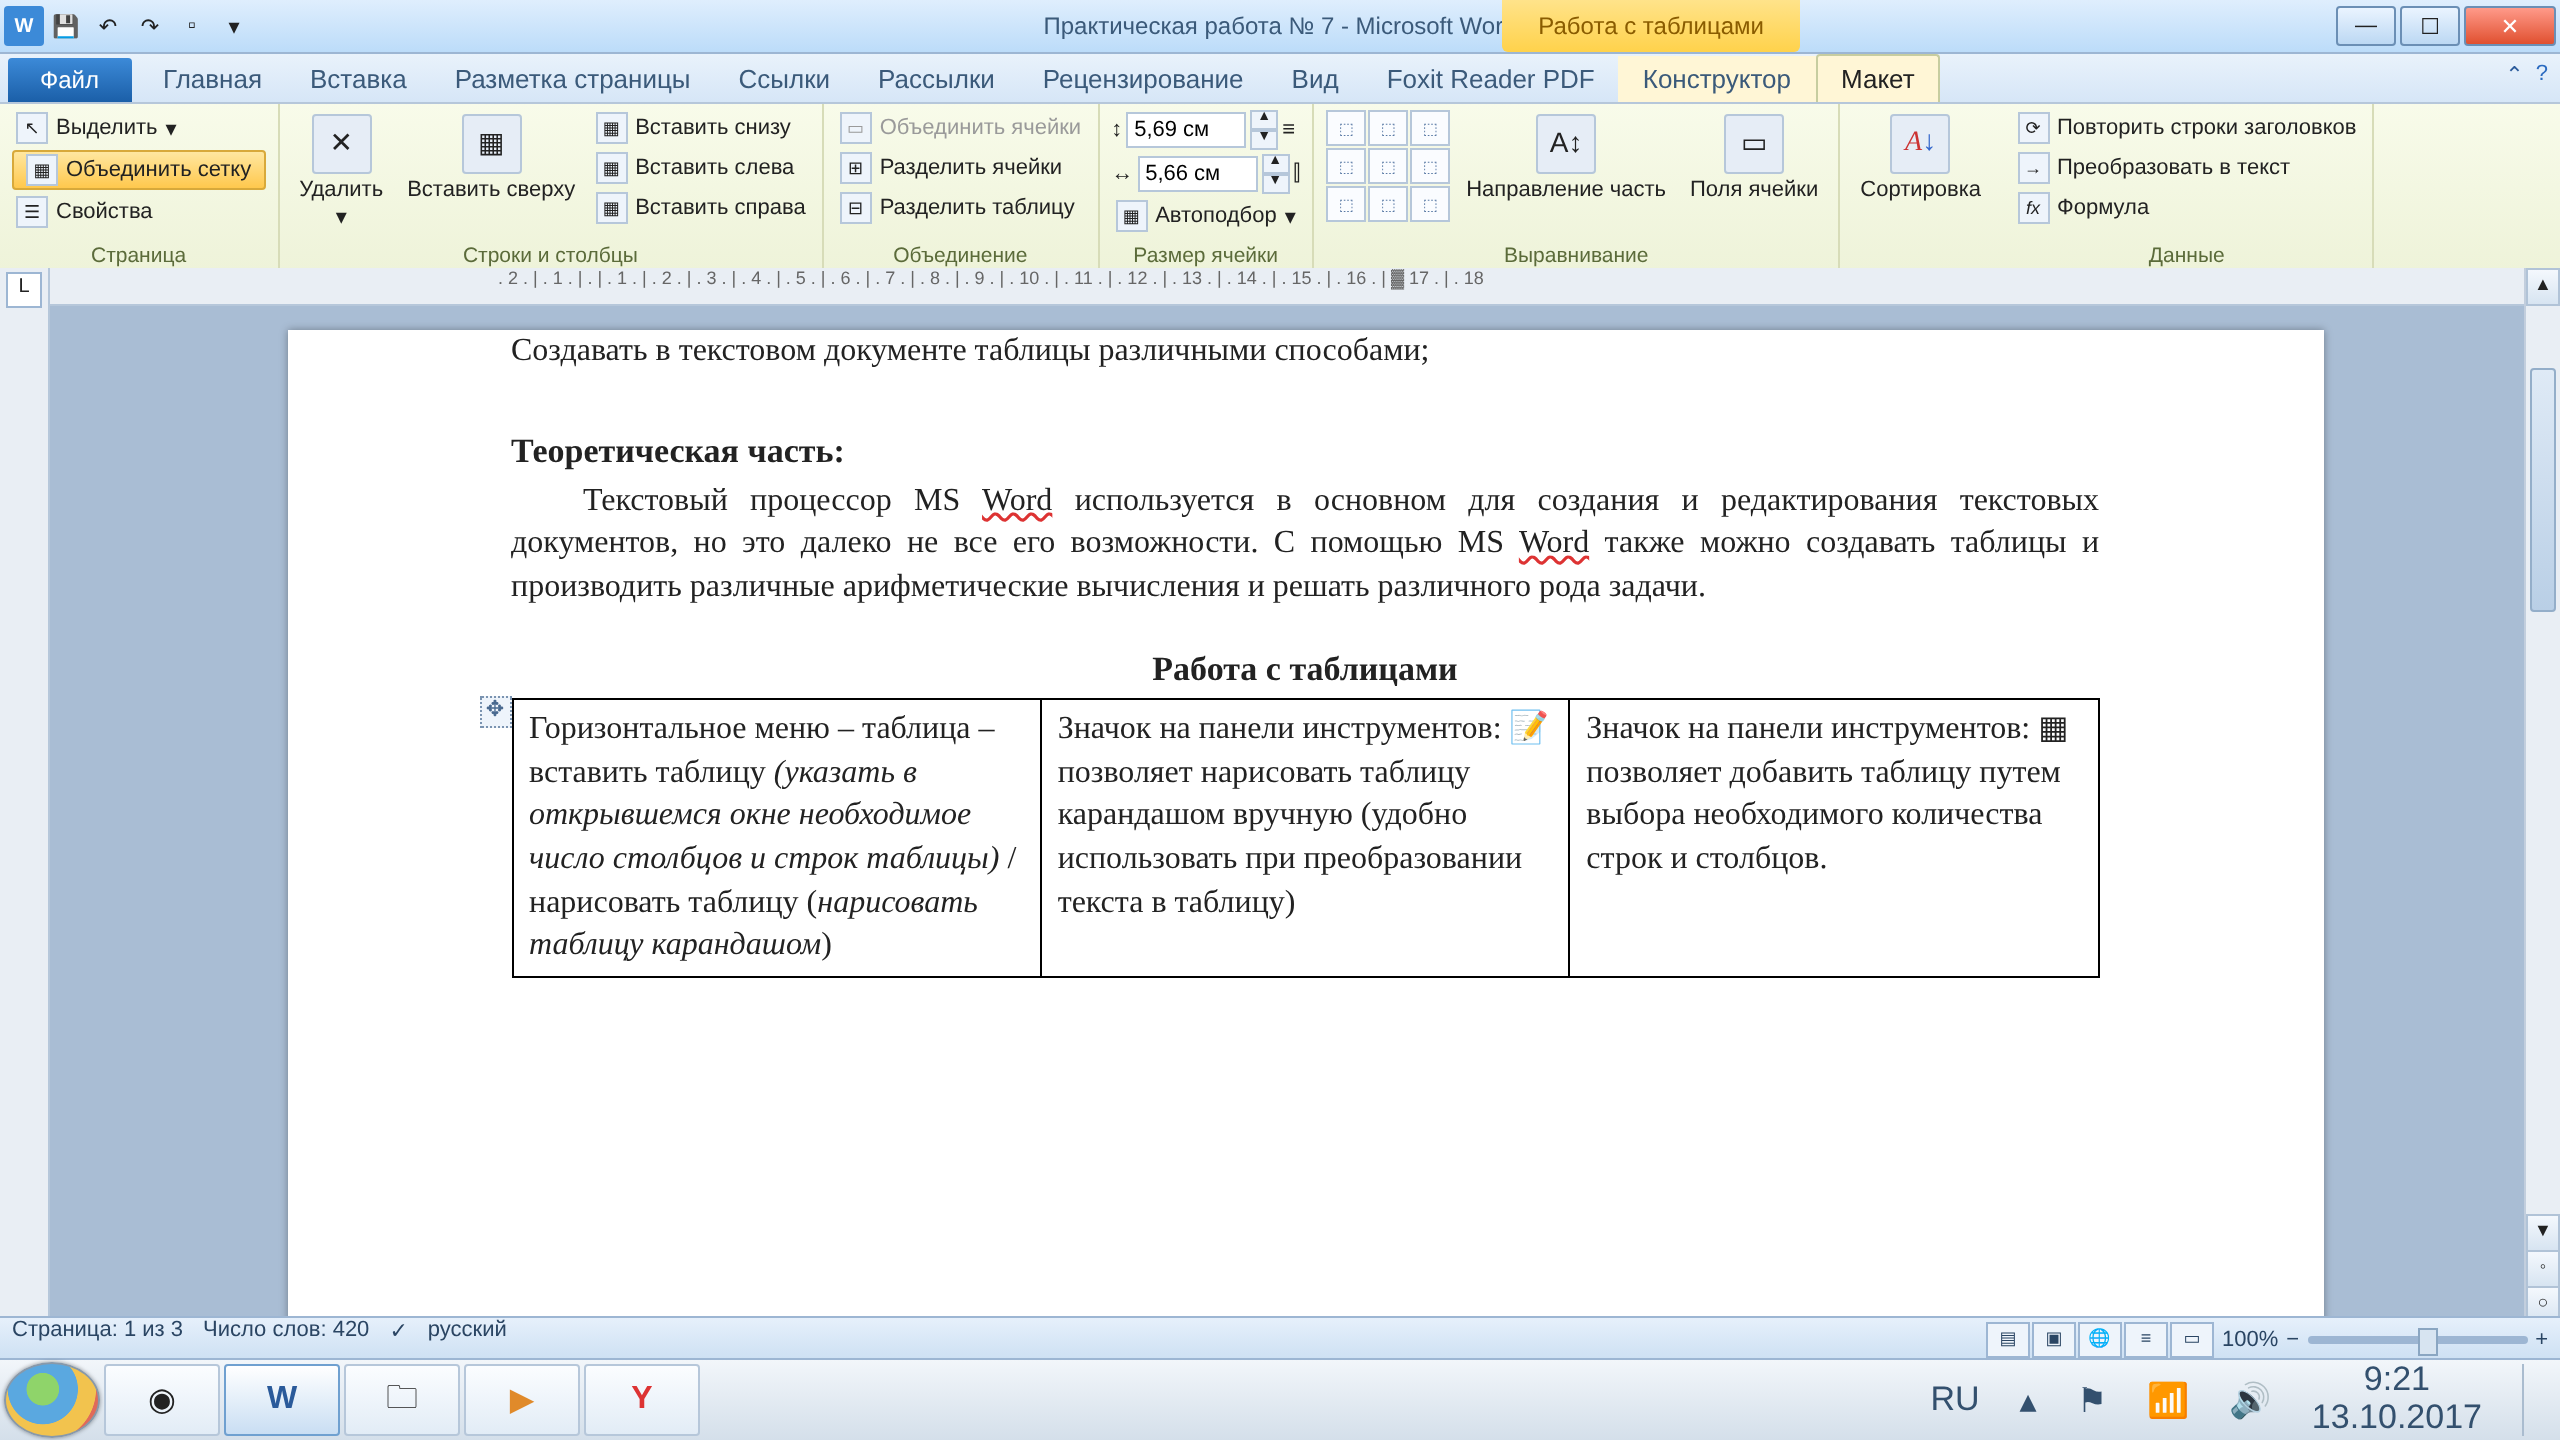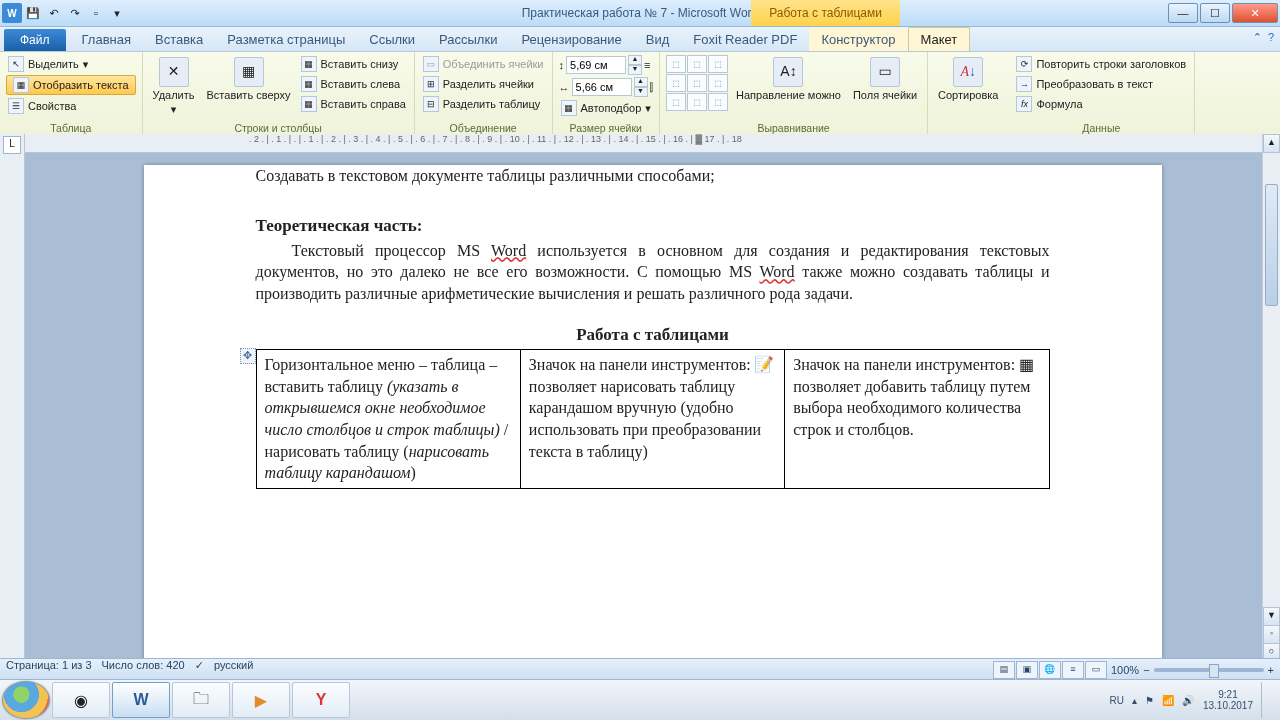--- a/index.html
+++ b/index.html
@@ -49,21 +49,21 @@
   .squig{text-decoration:underline wavy #d33;display:inline}
   table.doct{border-collapse:collapse;width:100%;font-size:16px}
   table.doct td{border:1px solid #000;padding:4px 8px;vertical-align:top;width:33.3%}
   .scrollbar-v{position:absolute;right:0;top:0;bottom:0;width:17px;background:#e9eef4;border-left:1px solid #c2cedd}
   .sb-btn{height:17px;background:linear-gradient(#f4f8fd,#d7e4f1);border:1px solid #b1c3d7;margin:0;text-align:center;font-size:9px;line-height:14px}
   .sb-thumb{position:absolute;left:2px;right:2px;background:linear-gradient(#dfeaf6,#b9cfe6);border:1px solid #94aec9;border-radius:2px}
   .status{position:absolute;left:0;right:0;bottom:40px;height:21px;background:linear-gradient(#e6f0fb,#cde0f3);border-top:1px solid #9db6d3;display:flex;font-size:11px;color:#2a4563;gap:10px;padding:0 6px}
   .taskbar{position:absolute;left:0;right:0;bottom:0;height:40px;background:linear-gradient(#f2f6fa,#d4dfea);border-top:1px solid #9db6d3;display:flex;align-items:center;gap:2px;padding-left:2px}
   .start{width:46px;height:36px;border-radius:50%;background:radial-gradient(circle at 40% 35%,#8fd46a 0 22%,#5aa8e0 23% 48%,#f2c34e 49% 73%,#e06a5a 74% 100%);border:1px solid #89a;box-shadow:0 0 2px rgba(0,0,0,.4)}
   .tb-btn{width:56px;height:34px;border:1px solid #b6c7da;background:linear-gradient(#fbfdff,#e2ecf6);border-radius:2px;display:flex;align-items:center;justify-content:center;font-size:16px}
-  .tray{margin-left:auto;display:flex;align-items:center;gap:8px;padding-right:8px;color:#33506e;font-size:10px}
+  .tray{margin-left:auto;display:flex;align-items:center;gap:20px;padding-right:8px;color:#33506e;font-size:17px}
   .zoom{margin-left:auto;display:flex;align-items:center;gap:4px}
   .slider{width:110px;height:4px;background:#9db6d3;position:relative;border-radius:2px}
   .slider .knob{position:absolute;left:50%;top:-4px;width:8px;height:12px;background:#d7e4f1;border:1px solid #8aa6c2}
   .viewbtns{display:flex;gap:1px}
   .viewbtns div{width:20px;height:16px;border:1px solid #9db6d3;background:#eef4fb;font-size:9px;text-align:center;line-height:14px}
   .handle{position:absolute;left:-16px;width:14px;height:14px;border:1px dotted #7a93b0;background:#eef4fb;font-size:11px;text-align:center;line-height:12px;color:#4a6a90}
 </style>
 </head>
 <body>
 
@@ -107,29 +107,29 @@
   <div class="group">
     <div class="group-body">
       <div class="stack">
         <div class="hbtn">
             <span class="sm">↖</span>
             <span>Выделить</span>
             <span>▾</span>
           </div>
         <div class="hbtn toggle">
             <span class="sm">▦</span>
-            <span>Отобразить текста</span>
+            <span>Объединить сетку</span>
           </div>
         <div class="hbtn">
             <span class="sm">☰</span>
             <span>Свойства</span>
           </div>
       </div>
     </div>
-    <div class="group-label">Таблица</div>
+    <div class="group-label">Страница</div>
   </div>
 
   <div class="group">
     <div class="group-body">
       <div class="vbtn">
           <div class="bigicon">✕</div>
           <span>Удалить</span>
           <span>▾</span>
         </div>
       <div class="vbtn">
@@ -213,21 +213,21 @@
           <div>⬚</div>
         <div>⬚</div>
           <div>⬚</div>
           <div>⬚</div>
         <div>⬚</div>
           <div>⬚</div>
           <div>⬚</div>
       </div>
       <div class="vbtn">
           <div class="bigicon">A↕</div>
-          <span>Направление можно</span>
+          <span>Направление часть</span>
         </div>
       <div class="vbtn">
           <div class="bigicon">▭</div>
           <span>Поля ячейки</span>
         </div>
     </div>
     <div class="group-label">Выравнивание</div>
   </div>
 
   <div class="group" style="border-right:none">

